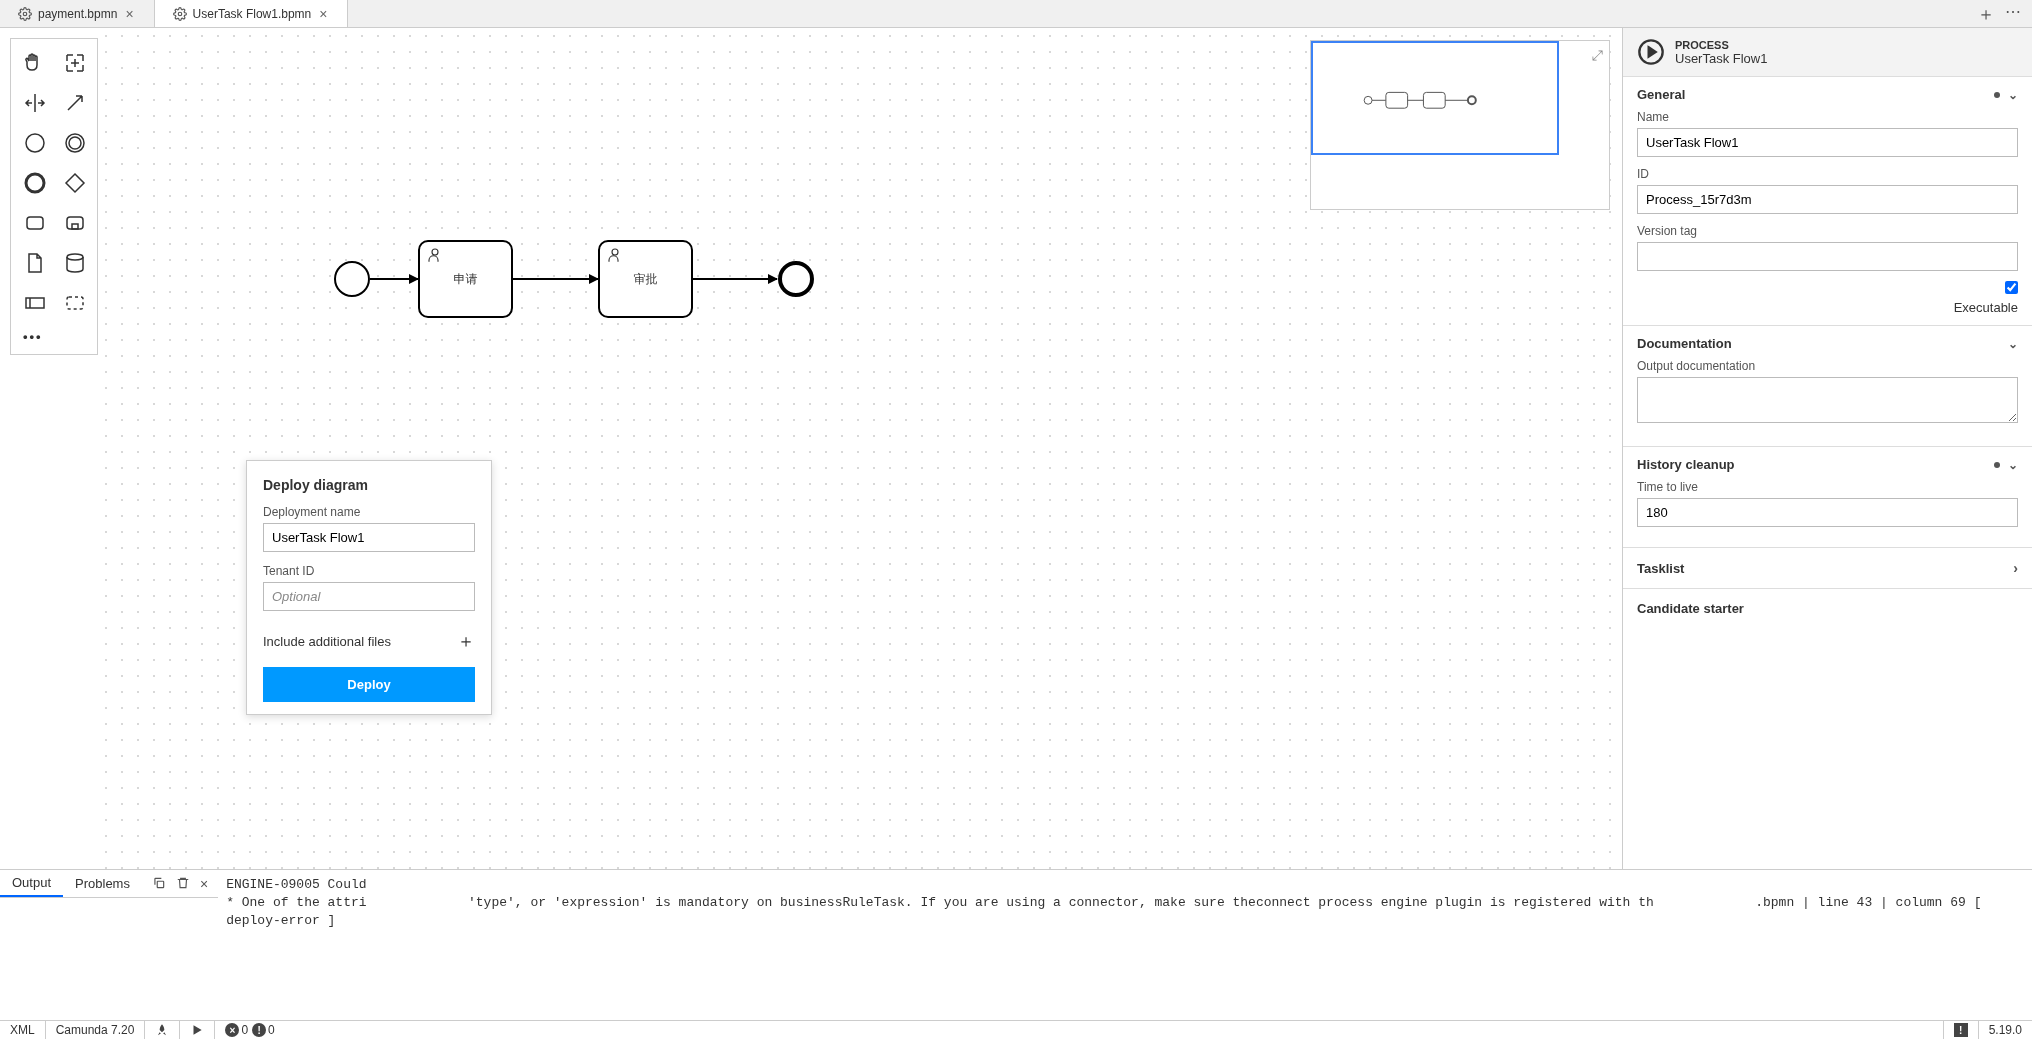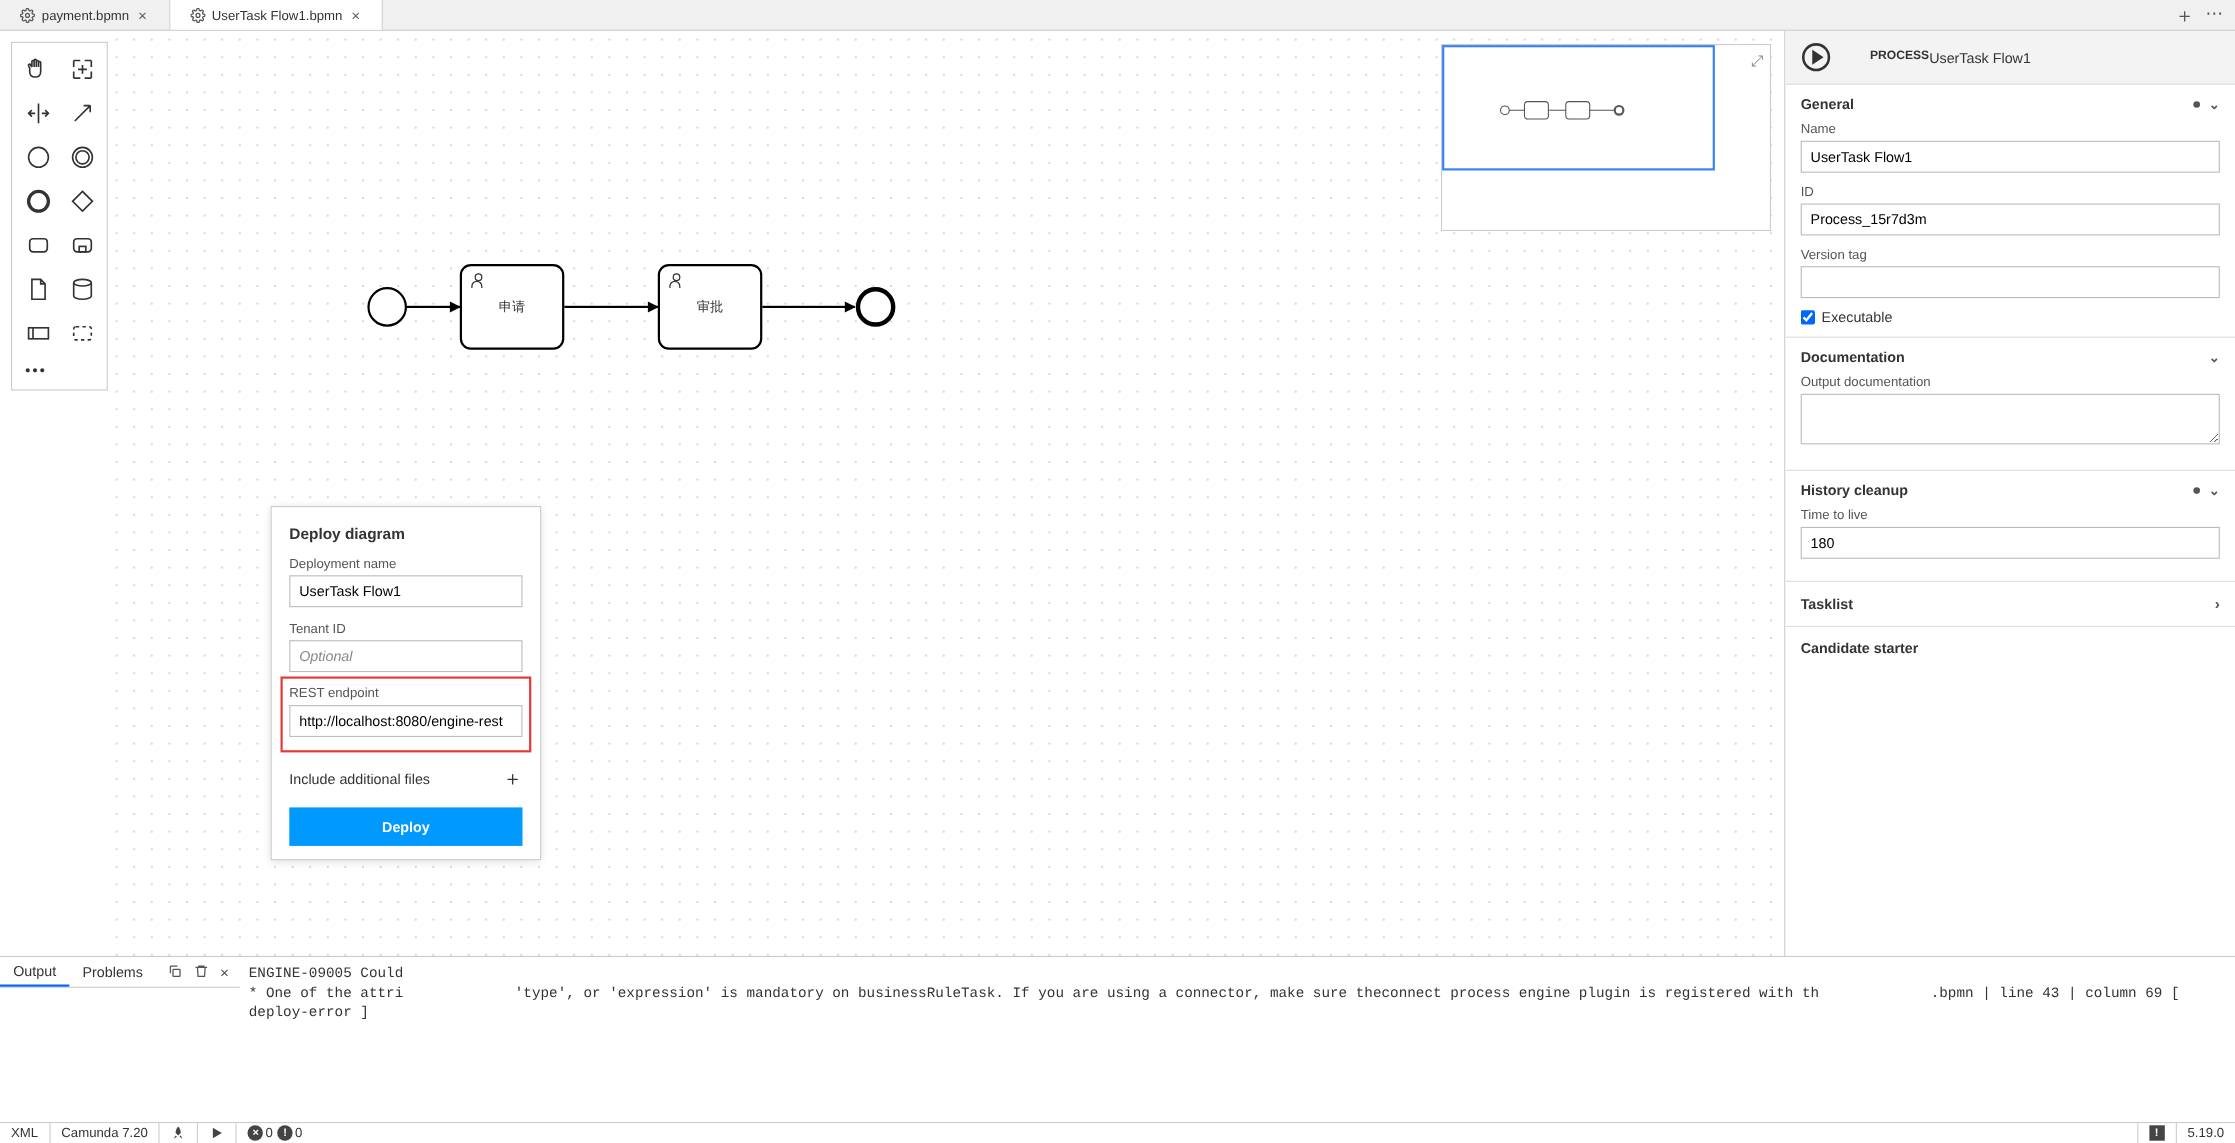--- a/index.html
+++ b/index.html
@@ -37,33 +37,33 @@
 
 .minimap { position: absolute; top: 12px; right: 12px; width: 300px; height: 170px; background: #fff; border: 1px solid #ccc; }
 .minimap-collapse { position: absolute; top: 6px; right: 6px; font-size: 14px; color: #888; }
 .minimap-viewport { position: absolute; top: 0; left: 0; width: 248px; height: 114px; border: 2px solid #3b82f6; }
 .minimap svg { width: 100%; height: 100%; }
 
 
 .panel { width: 410px; border-left: 1px solid #ccc; background: #fff; display: flex; flex-direction: column; overflow-y: auto; }
 .panel-header { display: flex; align-items: center; gap: 10px; padding: 10px 14px; background: #f3f3f3; border-bottom: 1px solid #ddd; }
 .panel-header-icon { width: 28px; height: 28px; }
-.panel-header-text { display: flex; flex-direction: row; margin-left: 25px; }
+.panel-header-text { display: flex; flex-direction: column; }
 .panel-header-label { font-size: 11px; font-weight: 600; color: #333; }
 .panel-header-title { font-size: 13px; color: #333; }
 .section { border-bottom: 1px solid #ddd; padding: 10px 14px; }
 .section-header { display: flex; align-items: center; justify-content: space-between; font-weight: 600; font-size: 13px; margin-bottom: 8px; cursor: pointer; }
 .section-header-right { display: flex; align-items: center; gap: 8px; }
 .dot-indicator { width: 6px; height: 6px; background: #555; border-radius: 50%; }
 .chevron { font-size: 12px; color: #555; }
 .arrow-right { font-size: 14px; color: #555; }
 .field-label { font-size: 12px; color: #555; margin-bottom: 4px; }
 .field-input { width: 100%; border: 1px solid #bbb; padding: 6px 8px; font-size: 13px; background: #fff; margin-bottom: 10px; font-family: inherit; }
 .field-textarea { width: 100%; border: 1px solid #bbb; padding: 6px 8px; font-size: 13px; background: #fff; margin-bottom: 10px; resize: vertical; height: 46px; font-family: inherit; }
-.checkbox-row { display: flex; align-items: center; gap: 6px; font-size: 13px; }
+.checkbox-row { display: flex; align-items: flex-end; gap: 6px; font-size: 13px; flex-direction: column; }
 .checkbox-row input { accent-color: #0066ff; }
 .section-collapsed { border-bottom: 1px solid #ddd; padding: 12px 14px; display: flex; align-items: center; justify-content: space-between; font-weight: 600; font-size: 13px; cursor: pointer; }
 
 
 .popup { position: absolute; left: 148px; top: 432px; width: 246px; background: #fff; border: 1px solid #ccc; box-shadow: 0 2px 8px rgba(0,0,0,0.15); padding: 16px 16px 12px; z-index: 20; }
 .popup-title { font-weight: 600; font-size: 14px; margin-bottom: 12px; }
 .popup-label { font-size: 12px; color: #555; margin-bottom: 4px; }
 .popup-input { width: 100%; border: 1px solid #bbb; padding: 6px 8px; font-size: 13px; margin-bottom: 12px; font-family: inherit; }
 .popup-input::placeholder { font-style: italic; color: #888; }
 .highlight-box { border: 2px solid #e53935; padding: 6px 6px 0; margin: -8px -8px 12px; }
@@ -232,24 +232,20 @@
           <circle cx="162" cy="60" r="4" fill="#fff" stroke="#555" stroke-width="2"></circle>
         </svg>
       </div>
 
       <div class="popup">
         <div class="popup-title">Deploy diagram</div>
         <div class="popup-label">Deployment name</div>
         <input class="popup-input" value="UserTask Flow1" style="">
         <div class="popup-label">Tenant ID</div>
         <input class="popup-input" placeholder="Optional" style="">
-        <div class="highlight-box">
-          <div class="popup-label">REST endpoint</div>
-          <input class="popup-input" value="http://localhost:8080/engine-rest" style="">
-        </div>
         <div class="include-row">
           <span>Include additional files</span>
           <span style="font-size:18px;">＋</span>
         </div>
         <button class="popup-button">Deploy</button>
       </div>
     </div>
 
     <div class="panel">
       <div class="panel-header">

